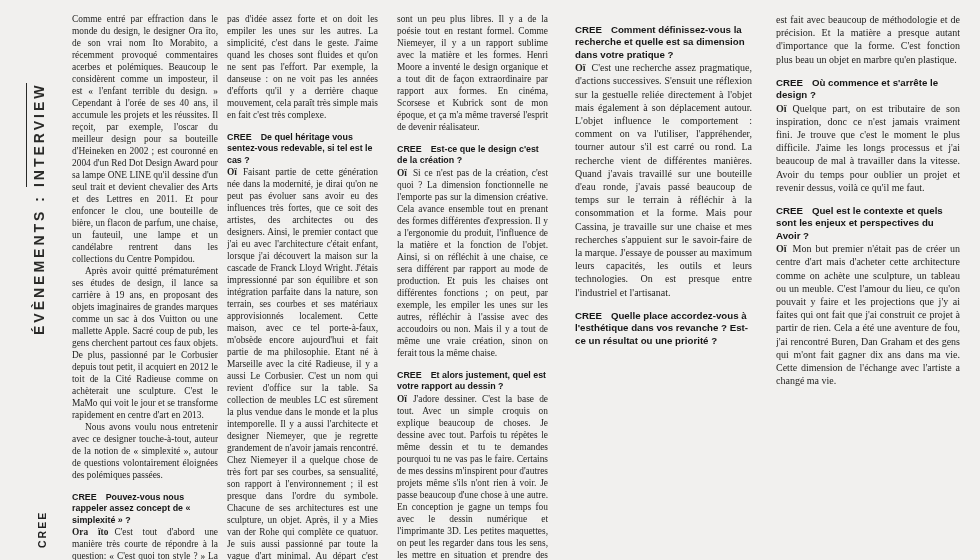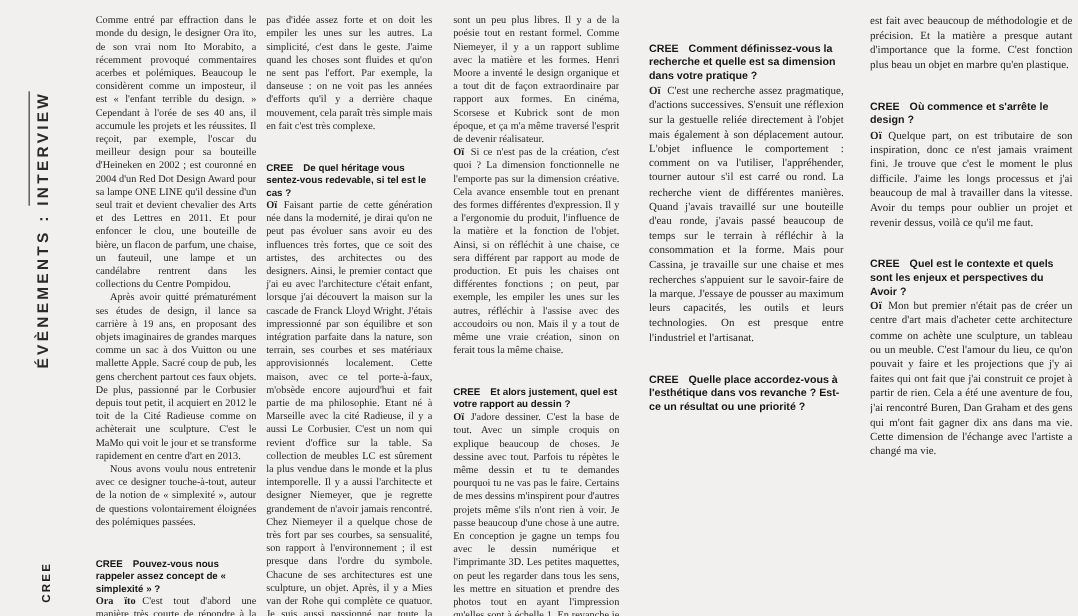--- a/index.html
+++ b/index.html
@@ -24,35 +24,35 @@
   .vl-page { border-top:1.5px solid #2a2a28; padding-top:4px; }
   .vertical-footer {
     position:absolute; left:36px; top:548px;
     transform:rotate(-90deg); transform-origin:0 0;
     white-space:nowrap;
     font-family:"Liberation Sans", sans-serif;
     font-size:10.5px; font-weight:bold; letter-spacing:2px; color:#222;
   }
 
   
-  .content { position:absolute; left:87px; top:13px; height:547px; display:flex; }
+  .content { position:absolute; left:72px; top:13px; height:547px; display:flex; }
   .column { height:547px; overflow:hidden; font-size:9.4px; line-height:12px; }
   .column:nth-child(1){ width:146px; margin-right:9px; }
   .column:nth-child(2){ width:151px; margin-right:19px; }
   .column:nth-child(3){ width:151px; margin-right:27px; }
   .column:nth-child(4){ width:177px; margin-right:24px; }
   .column:nth-child(5){ width:184px; }
   .col-lg { font-size:10px; line-height:13.2px; }
 
   .column p { text-align:justify; hyphens:auto; -webkit-hyphens:auto; }
   .column p.indent { text-indent:13px; }
   .column p.question {
     font-family:"Liberation Sans", sans-serif;
     font-weight:bold; font-size:8.9px; line-height:1.28;
-    text-align:left; margin-top:26px; color:#161616; hyphens:none;
+    text-align:left; margin-top:11px; color:#161616; hyphens:none;
   }
   .col-lg p.question { font-size:9.7px; }
   .q-label { margin-right:9px; }
   .speaker { font-weight:bold; margin-right:6px; }
 </style>
 </head>
 <body>
 
 <div class="page">
   <div class="sidebar">
@@ -67,20 +67,21 @@
         <p class="question"><span class="q-label">CREE</span><span>Pouvez-vous nous rappeler assez concept de « simplexité » ?</span></p>
         <p class="answer"><span class="speaker">Ora ïto</span><span>C'est tout d'abord une manière très courte de répondre à la question: « C'est quoi ton style ? » La « simplexité » marie la simplicité et la complexité. C'est une philosophie. Cela consiste à amener de la matière là où il y'en a besoin, et pas plus. Il faut diminuer au maximum l'approvisionnement des matières. Je trouve que c'est beaucoup plus dur de faire quelque chose de simple que de compliqué. Lorsque c'est compliqué, c'est qu'il n'y a</span></p>
       </div>
       <div class="column">
         <p class="continuation"><span>pas d'idée assez forte et on doit les empiler les unes sur les autres. La simplicité, c'est dans le geste. J'aime quand les choses sont fluides et qu'on ne sent pas l'effort. Par exemple, la danseuse : on ne voit pas les années d'efforts qu'il y a derrière chaque mouvement, cela paraît très simple mais en fait c'est très complexe.</span></p>
         <p class="question"><span class="q-label">CREE</span><span>De quel héritage vous sentez-vous redevable, si tel est le cas ?</span></p>
         <p class="answer"><span class="speaker">Oï</span><span>Faisant partie de cette génération née dans la modernité, je dirai qu'on ne peut pas évoluer sans avoir eu des influences très fortes, que ce soit des artistes, des architectes ou des designers. Ainsi, le premier contact que j'ai eu avec l'architecture c'était enfant, lorsque j'ai découvert la maison sur la cascade de Franck Lloyd Wright. J'étais impressionné par son équilibre et son intégration parfaite dans la nature, son terrain, ses courbes et ses matériaux approvisionnés localement. Cette maison, avec ce tel porte-à-faux, m'obsède encore aujourd'hui et fait partie de ma philosophie. Etant né à Marseille avec la cité Radieuse, il y a aussi Le Corbusier. C'est un nom qui revient d'office sur la table. Sa collection de meubles LC est sûrement la plus vendue dans le monde et la plus intemporelle. Il y a aussi l'architecte et designer Niemeyer, que je regrette grandement de n'avoir jamais rencontré. Chez Niemeyer il a quelque chose de très fort par ses courbes, sa sensualité, son rapport à l'environnement ; il est presque dans l'ordre du symbole. Chacune de ses architectures est une sculpture, un objet. Après, il y a Mies van der Rohe qui complète ce quatuor. Je suis aussi passionné par toute la vague d'art minimal. Au départ c'est Tony Smith qui rassemble mes idées plastiques de minimalisme et d'infini avec un côté très modulaire dans son œuvre. Sol Lewitt m'a aussi énormément marqué, son travail sur le volume m'impressionne. Forcément il y a aussi Donald Judd. Henri Moore et Calder</span></p>
       </div>
       <div class="column">
         <p class="continuation"><span>sont un peu plus libres. Il y a de la poésie tout en restant formel. Comme Niemeyer, il y a un rapport sublime avec la matière et les formes. Henri Moore a inventé le design organique et a tout dit de façon extraordinaire par rapport aux formes. En cinéma, Scorsese et Kubrick sont de mon époque, et ça m'a même traversé l'esprit de devenir réalisateur.</span></p>
+        <p class="question"><span class="q-label">CREE</span><span>Est-ce que le design c'est de la création ?</span></p>
         <p class="answer"><span class="speaker">Oï</span><span>Si ce n'est pas de la création, c'est quoi ? La dimension fonctionnelle ne l'emporte pas sur la dimension créative. Cela avance ensemble tout en prenant des formes différentes d'expression. Il y a l'ergonomie du produit, l'influence de la matière et la fonction de l'objet. Ainsi, si on réfléchit à une chaise, ce sera différent par rapport au mode de production. Et puis les chaises ont différentes fonctions ; on peut, par exemple, les empiler les unes sur les autres, réfléchir à l'assise avec des accoudoirs ou non. Mais il y a tout de même une vraie création, sinon on ferait tous la même chaise.</span></p>
         <p class="question"><span class="q-label">CREE</span><span>Et alors justement, quel est votre rapport au dessin ?</span></p>
         <p class="answer"><span class="speaker">Oï</span><span>J'adore dessiner. C'est la base de tout. Avec un simple croquis on explique beaucoup de choses. Je dessine avec tout. Parfois tu répètes le même dessin et tu te demandes pourquoi tu ne vas pas le faire. Certains de mes dessins m'inspirent pour d'autres projets même s'ils n'ont rien à voir. Je passe beaucoup d'une chose à une autre. En conception je gagne un temps fou avec le dessin numérique et l'imprimante 3D. Les petites maquettes, on peut les regarder dans tous les sens, les mettre en situation et prendre des photos tout en ayant l'impression qu'elles sont à échelle 1. En revanche je ne redessine jamais à partir de ces petites maquettes car c'est déjà très défini.</span></p>
       </div>
       <div class="column col-lg">
         <p class="question"><span class="q-label">CREE</span><span>Comment définissez-vous la recherche et quelle est sa dimension dans votre pratique ?</span></p>
         <p class="answer"><span class="speaker">Oï</span><span>C'est une recherche assez pragmatique, d'actions successives. S'ensuit une réflexion sur la gestuelle reliée directement à l'objet mais également à son déplacement autour. L'objet influence le comportement : comment on va l'utiliser, l'appréhender, tourner autour s'il est carré ou rond. La recherche vient de différentes manières. Quand j'avais travaillé sur une bouteille d'eau ronde, j'avais passé beaucoup de temps sur le terrain à réfléchir à la consommation et la forme. Mais pour Cassina, je travaille sur une chaise et mes recherches s'appuient sur le savoir-faire de la marque. J'essaye de pousser au maximum leurs capacités, les outils et leurs technologies. On est presque entre l'industriel et l'artisanat.</span></p>
         <p class="question"><span class="q-label">CREE</span><span>Quelle place accordez-vous à l'esthétique dans vos revanche ? Est-ce un résultat ou une priorité ?</span></p>
       </div>
       <div class="column col-lg">

